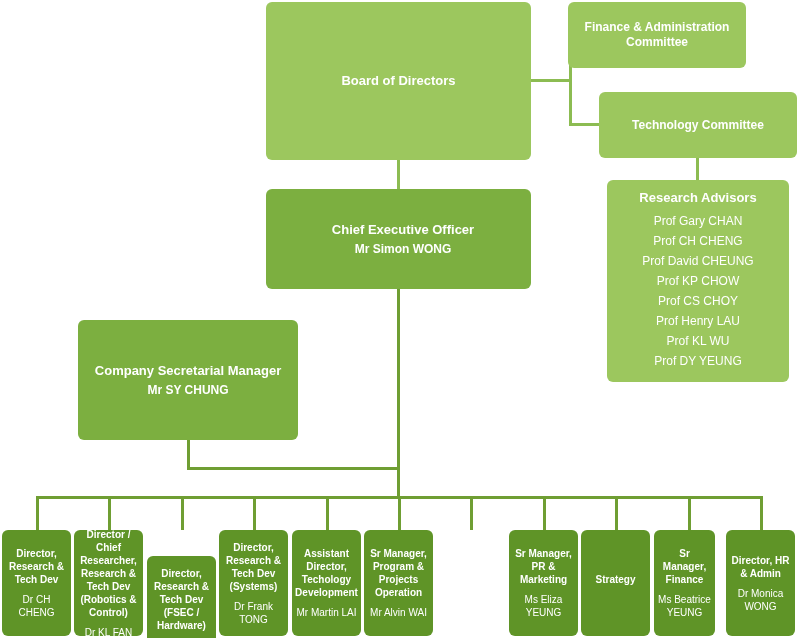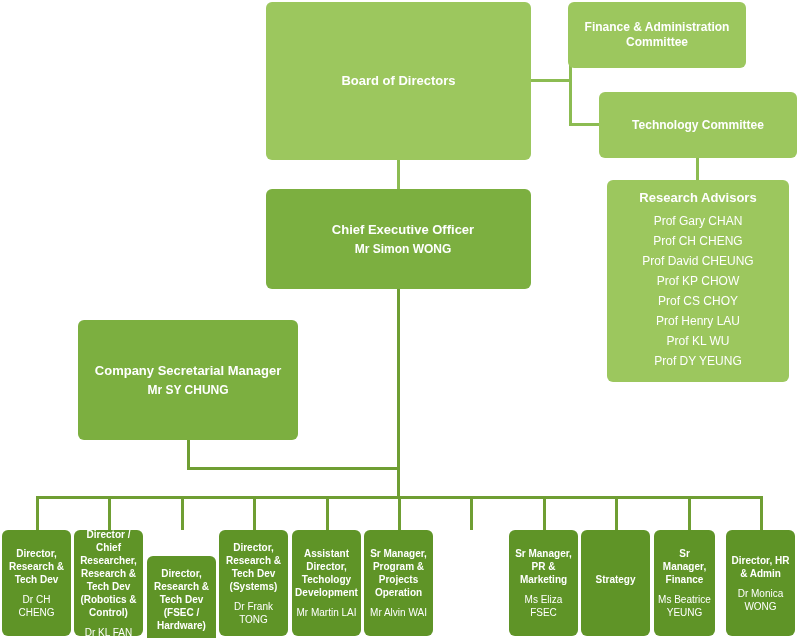--- a/index.html
+++ b/index.html
@@ -197,21 +197,21 @@
   </div>
 
   <div class="leaf" style="left:364px; top:530px; width:69px; height:106px;">
     <div class="title">Sr Manager, Program &amp; Projects Operation</div>
     <div class="person">Mr Alvin WAI</div>
   </div>
 
 
   <div class="leaf" style="left:509px; top:530px; width:69px; height:106px;">
     <div class="title">Sr Manager, PR &amp; Marketing</div>
-    <div class="person">Ms Eliza FSEC</div>
+    <div class="person">Ms Eliza YEUNG</div>
   </div>
 
   <div class="leaf" style="left:581px; top:530px; width:69px; height:106px;">
     <div class="title">Strategy</div>
     <div class="person"></div>
   </div>
 
   <div class="leaf" style="left:654px; top:530px; width:61px; height:106px;">
     <div class="title">Sr Manager, Finance</div>
     <div class="person">Ms Beatrice YEUNG</div>

